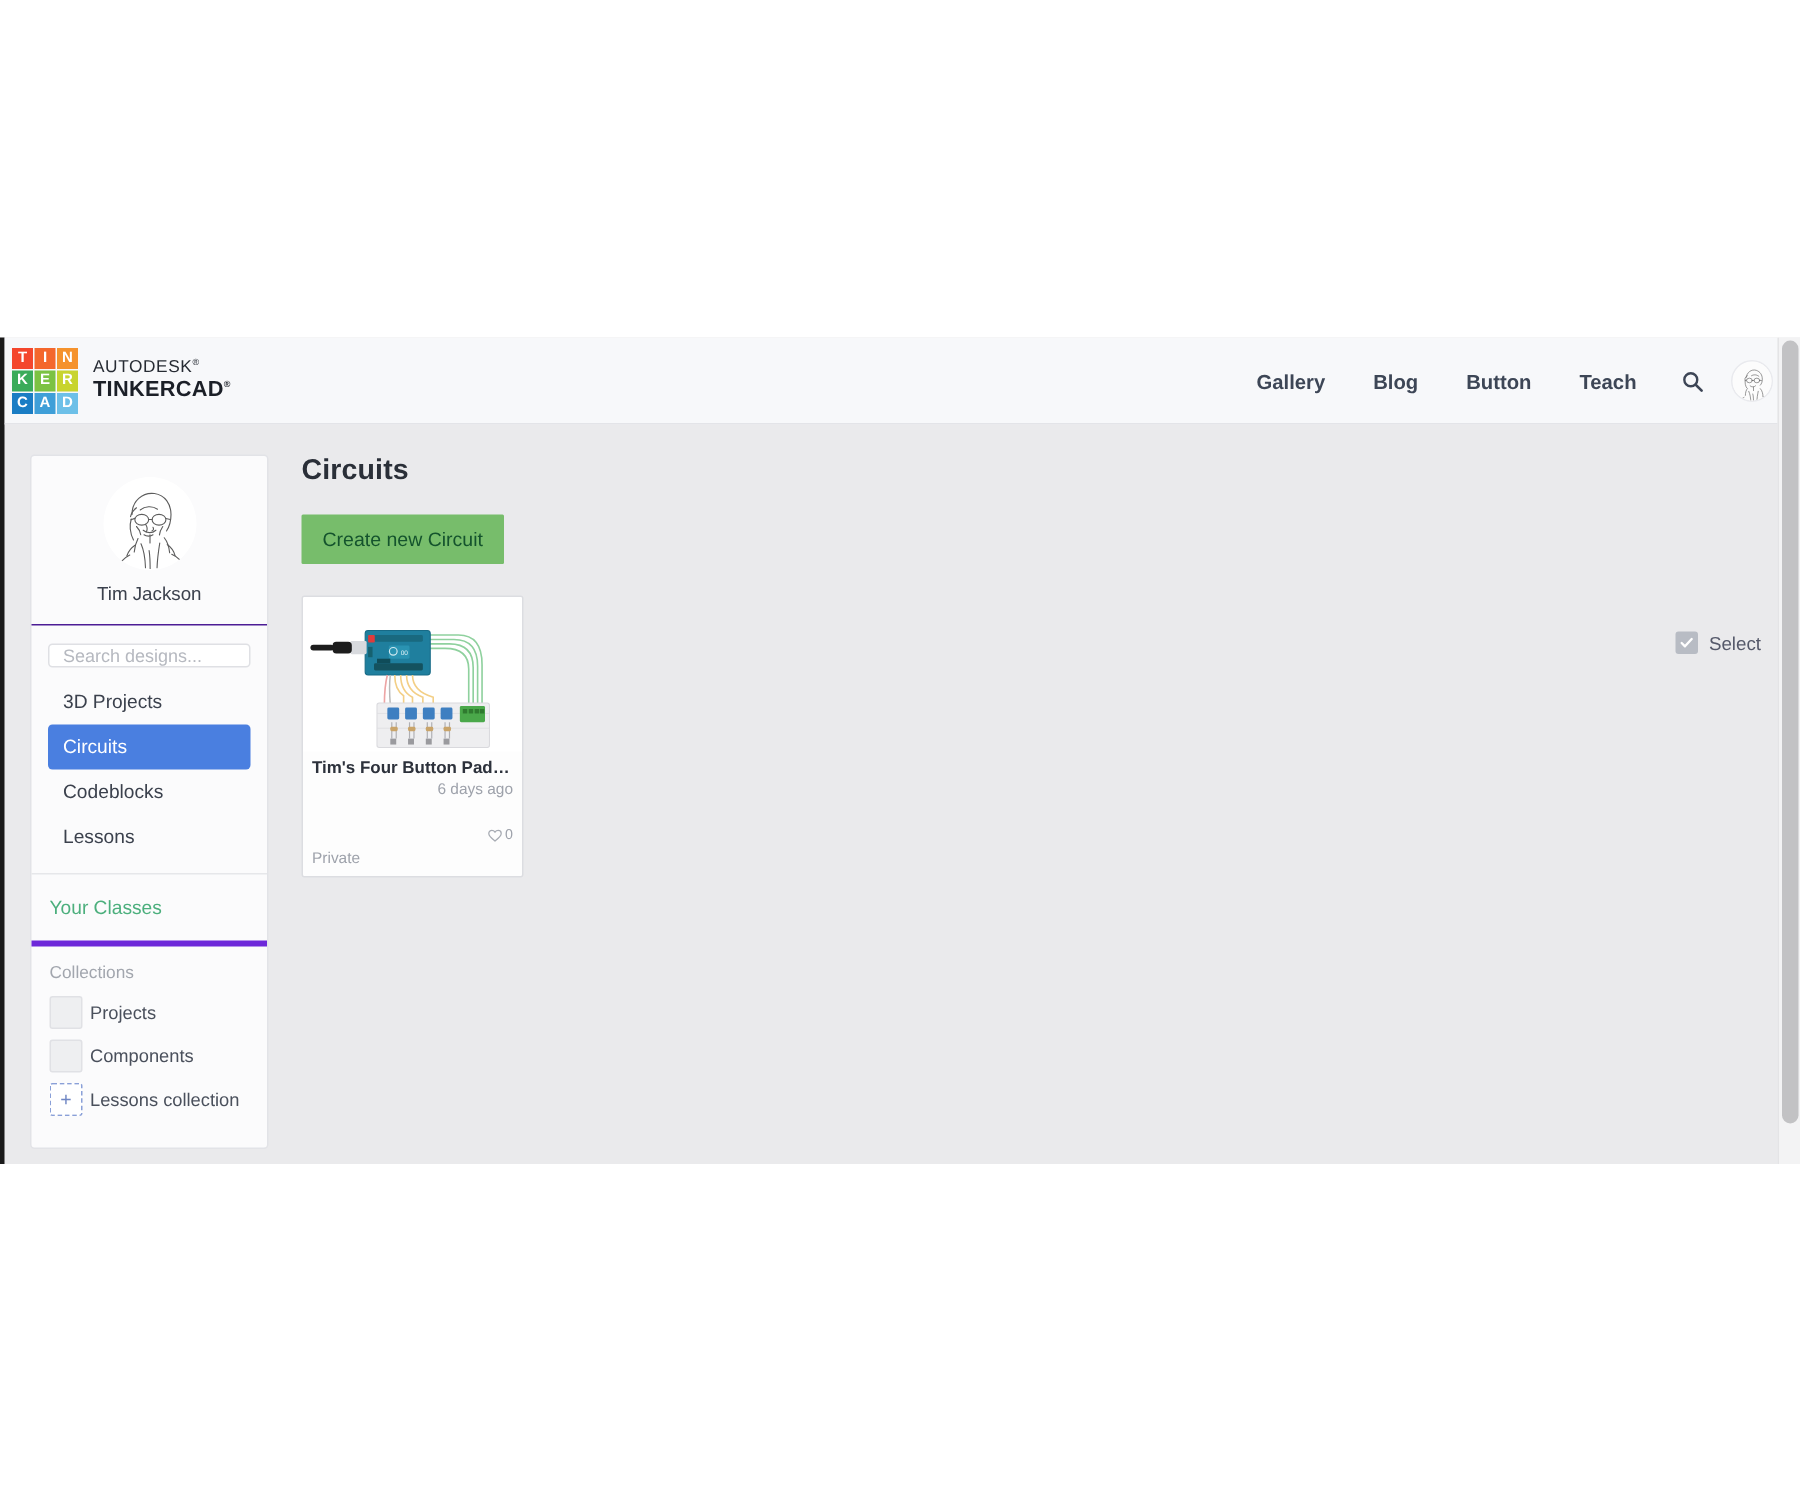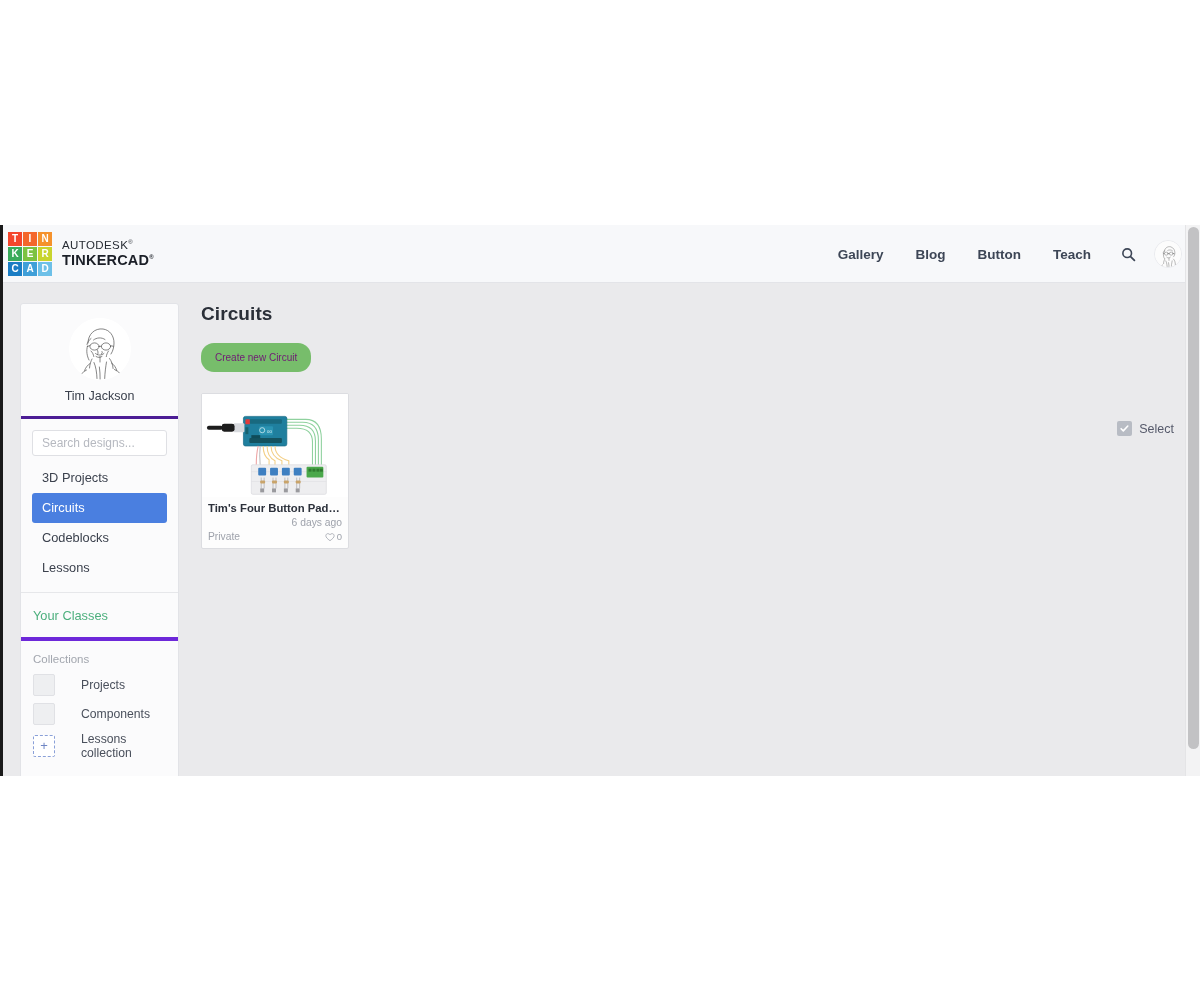--- a/index.html
+++ b/index.html
@@ -82,31 +82,31 @@
   #sidebar {
     width: 159px;
     background: #fbfbfc;
     border: 1px solid #e2e3e7;
     border-radius: 3px;
     flex: none;
   }
   .side-profile {
     padding: 14px 0 13px;
     text-align: center;
-    border-bottom: 3px solid #4c1d95;
+    border-bottom: 1px solid #4c1d95;
   }
   .side-avatar {
     width: 62px; height: 62px; border-radius: 50%;
     margin: 0 auto 9px; overflow: hidden; background: #fff;
   }
   .side-name { font-size: 12.5px; color: #3b414d; }
 
   .side-section { padding: 11px 11px 9px; border-bottom: 1px solid #e6e7ea; }
   .search-box {
-    width: 100%; height: 26px;
+    width: 100%; height: 16px;
     border: 1px solid #dfe0e4; border-radius: 3px;
     background: #ffffff; padding: 0 9px;
     font-size: 12px; color: #3b414d;
     font-family: "Liberation Sans", sans-serif;
   }
   .search-box::placeholder { color: #b6b9c0; }
 
   .side-list { margin-top: 7px; }
   .side-item {
     display: block;
@@ -116,42 +116,42 @@
     line-height: 1.25;
   }
   .side-item.active { background: #4a7fe0; color: #ffffff; }
 
   .side-classes { padding: 13px 12px; border-bottom: 4px solid #6d28d9; }
   .side-classes a { font-size: 12.8px; color: #4caf7d; text-decoration: none; cursor: pointer; }
 
   .side-collections { padding: 12px 12px 14px; }
   .coll-head { font-size: 11.5px; color: #a2a6ae; margin-bottom: 9px; }
   .coll-row {
-    display: flex; align-items: center; gap: 26px;
+    display: flex; align-items: center; gap: 5px;
     margin-bottom: 7px; cursor: pointer;
   }
   .coll-thumb {
     width: 22px; height: 22px; flex: none;
     background: #eeeff1; border: 1px solid #e0e1e5; border-radius: 2px;
   }
   .coll-thumb.dashed {
     background: #ffffff; border: 1px dashed #8aa0d8;
     display: flex; align-items: center; justify-content: center;
     color: #6f86c4; font-size: 13px; line-height: 1;
   }
   .coll-label { font-size: 12.2px; color: #4a505c; }
 
   
   #main { flex: 1; padding: 0 26px 0 22px; position: relative; }
   #page-title { font-size: 19px; font-weight: bold; color: #2a2f38; letter-spacing: .1px; }
   .toolbar { margin-top: 18px; display: flex; align-items: center; }
   .btn-create {
-    background: #77bd6b; color: #701a75;
-    border: none; border-radius: 13px;
-    padding: 9px 14px; font-size: 10px;
+    background: #77bd6b; color: #14532d;
+    border: none; border-radius: 1px;
+    padding: 9px 14px; font-size: 13px;
     font-family: "Liberation Sans", sans-serif;
     cursor: pointer;
   }
   .select-wrap {
     position: absolute; right: 26px; top: 118px;
     display: flex; align-items: center; gap: 7px; cursor: pointer;
   }
   .select-box {
     width: 15px; height: 15px; border-radius: 2px;
     background: #b8bcc4;
@@ -176,21 +176,21 @@
     overflow: hidden;
   }
   .card-body { padding: 4px 6px 6px; }
   .card-title {
     font-size: 11.3px; font-weight: bold; color: #2c313b;
     white-space: nowrap; overflow: hidden; text-overflow: ellipsis;
     line-height: 1.35;
   }
   .card-date { font-size: 10.3px; color: #9ea2ab; line-height: 1.45; text-align: right; }
   .card-foot { display: flex; align-items: center; justify-content: space-between; }
-  .card-priv { font-size: 10.3px; color: #9ea2ab; }
+  .card-priv { font-size: 10.3px; color: #9ea2ab; margin-top: 32px; }
   .card-likes { display: flex; align-items: center; gap: 2px; color: #9ea2ab; font-size: 9.5px; }
 
   
   #scrollbar {
     position: absolute; right: 0; top: 0; width: 15px; height: 551px;
     background: #f3f3f4; border-left: 1px solid #e4e4e6;
   }
   #scroll-thumb {
     position: absolute; left: 2px; top: 2px; width: 11px; height: 522px;
     background: #c2c2c4; border-radius: 6px;

